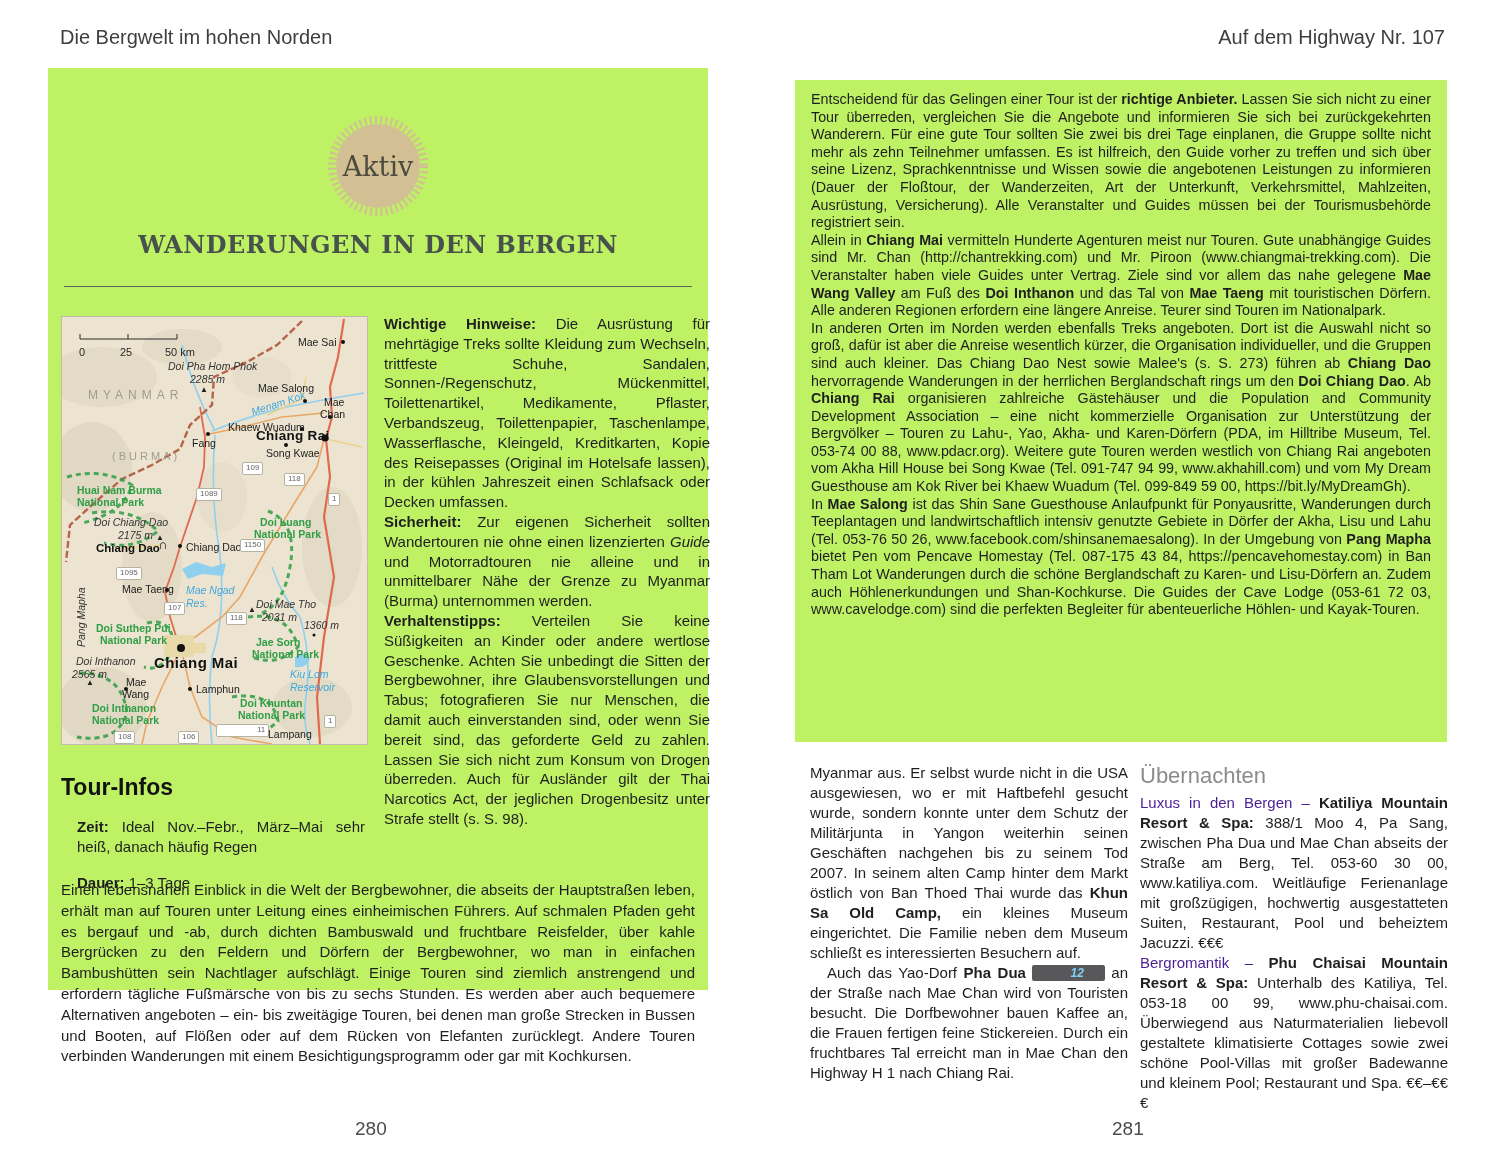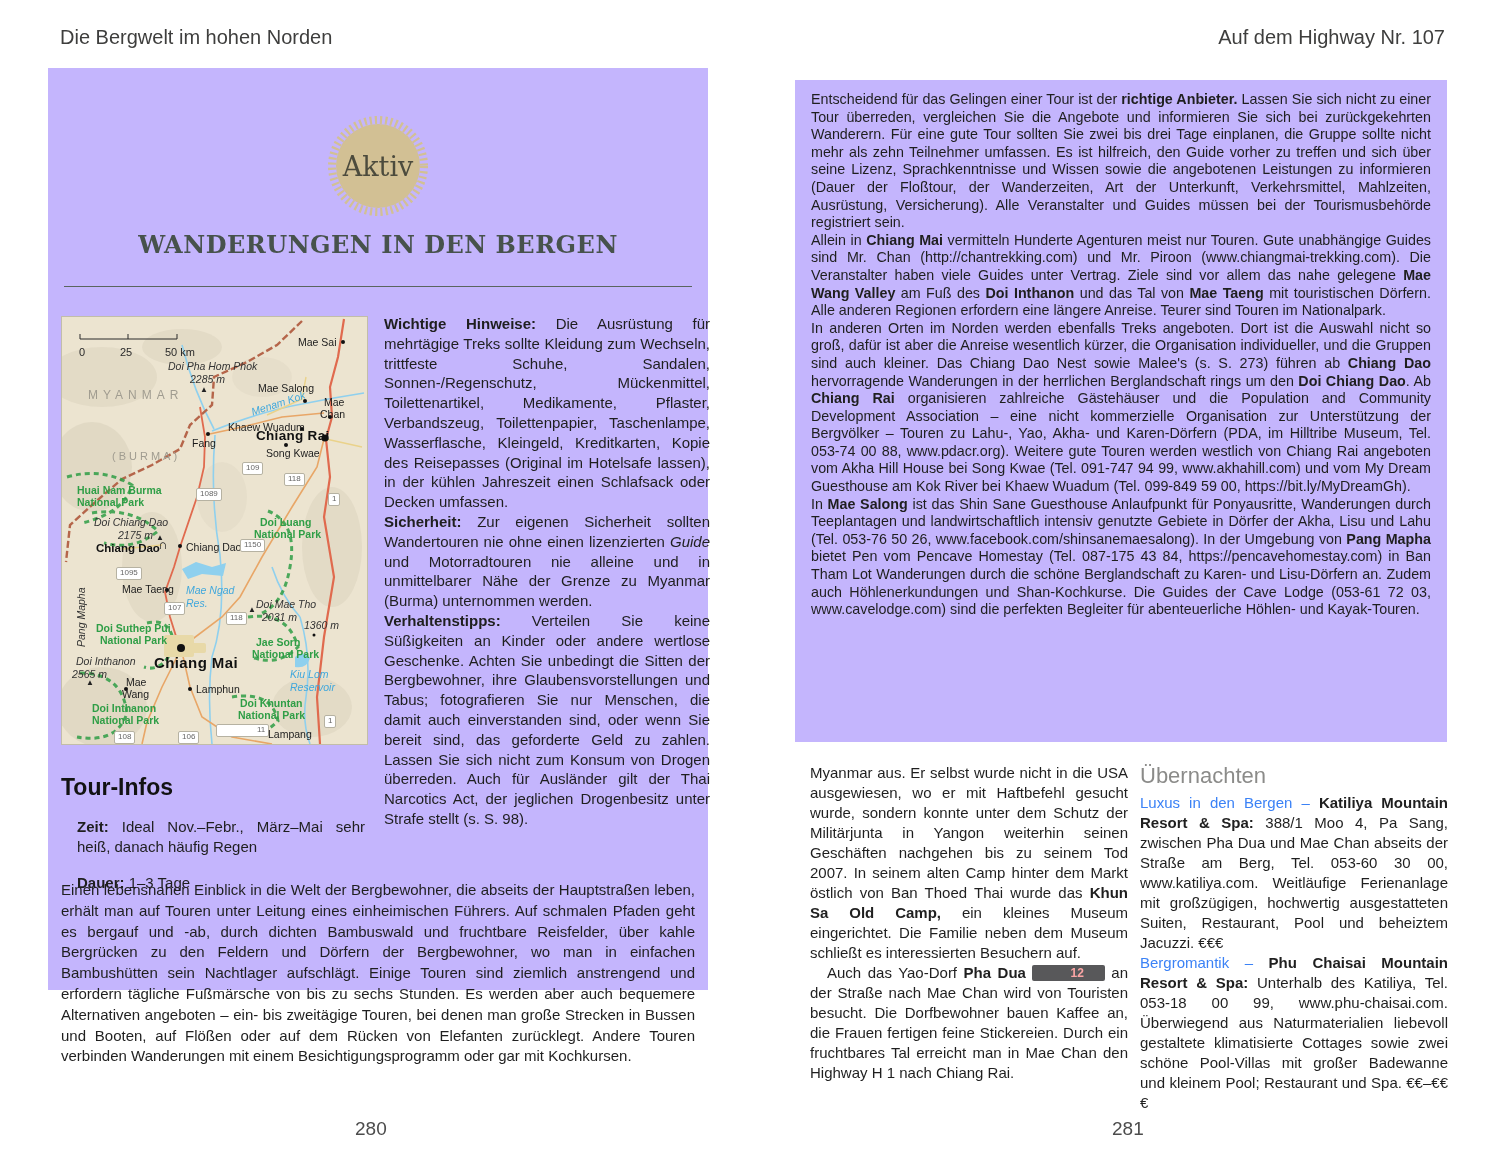--- a/index.html
+++ b/index.html
@@ -4,21 +4,21 @@
 <style>
   html,body{margin:0;padding:0;background:#ffffff;}
   .sheet{position:relative;width:1500px;height:1170px;background:#ffffff;
          font-family:"Liberation Sans",sans-serif;color:#1f1f1f;overflow:hidden;}
 
   .running-head{position:absolute;top:26px;font-size:20px;color:#3e3e3d;}
   .rh-left{left:60px;}
   .rh-right{right:55px;text-align:right;}
 
   
-  .greenbox{background:#c4b5fd;position:absolute;}
+  .greenbox{background:#bef264;position:absolute;}
   .left-box{left:48px;top:68px;width:660px;height:922px;}
 
   .badge{position:absolute;left:50%;top:46px;transform:translateX(-50%);width:104px;height:104px;}
   .badge svg{position:absolute;left:0;top:0;}
   .badge-text{position:absolute;left:0;top:0;width:104px;height:104px;display:flex;
               align-items:center;justify-content:center;font-family:"DejaVu Serif",serif;
               font-size:27px;color:#4c4b3d;}
 
   .box-title{position:absolute;top:162px;left:0;width:100%;margin:0;text-align:center;
              font-family:"DejaVu Serif",serif;font-weight:bold;font-size:24px;
@@ -46,24 +46,24 @@
   .ml-region2{font-size:11px;color:#a09c90;letter-spacing:3px;}
   .ml-road{font-size:8px;color:#666;background:#fff;border:1px solid #b6b2a2;
            border-radius:2px;padding:1px 3px;line-height:1.1;}
 
   
   .hinweise{position:absolute;left:336px;top:246px;width:326px;
             font-size:15px;line-height:19.8px;text-align:justify;}
   .hinweise p{margin:0;}
   .b{font-weight:bold;}
   .i{font-style:italic;}
-  .o{color:#3b82f6;}
-  .gbadge{display:inline-block;background:#58585a;color:#fca5a5;font-weight:bold;
+  .o{color:#4c1d95;}
+  .gbadge{display:inline-block;background:#58585a;color:#7dd3fc;font-weight:bold;
           font-size:12px;line-height:1;padding:2px 21px;border-radius:2px;
-          position:relative;top:-1px;}
+          position:relative;top:-1px;font-style:italic;}
 
   .tour-infos{position:absolute;left:13px;top:706px;width:320px;}
   .tour-infos h2{margin:0 0 6px 0;font-size:23px;color:#121212;}
   .tour-infos p{margin:16px;font-size:15px;line-height:20px;text-align:justify;}
 
   .intro{position:absolute;left:13px;top:812px;width:634px;margin:0;
          font-size:15px;line-height:20.8px;text-align:justify;}
 
   
   .right-box{left:795px;top:80px;width:652px;height:662px;box-sizing:border-box;

